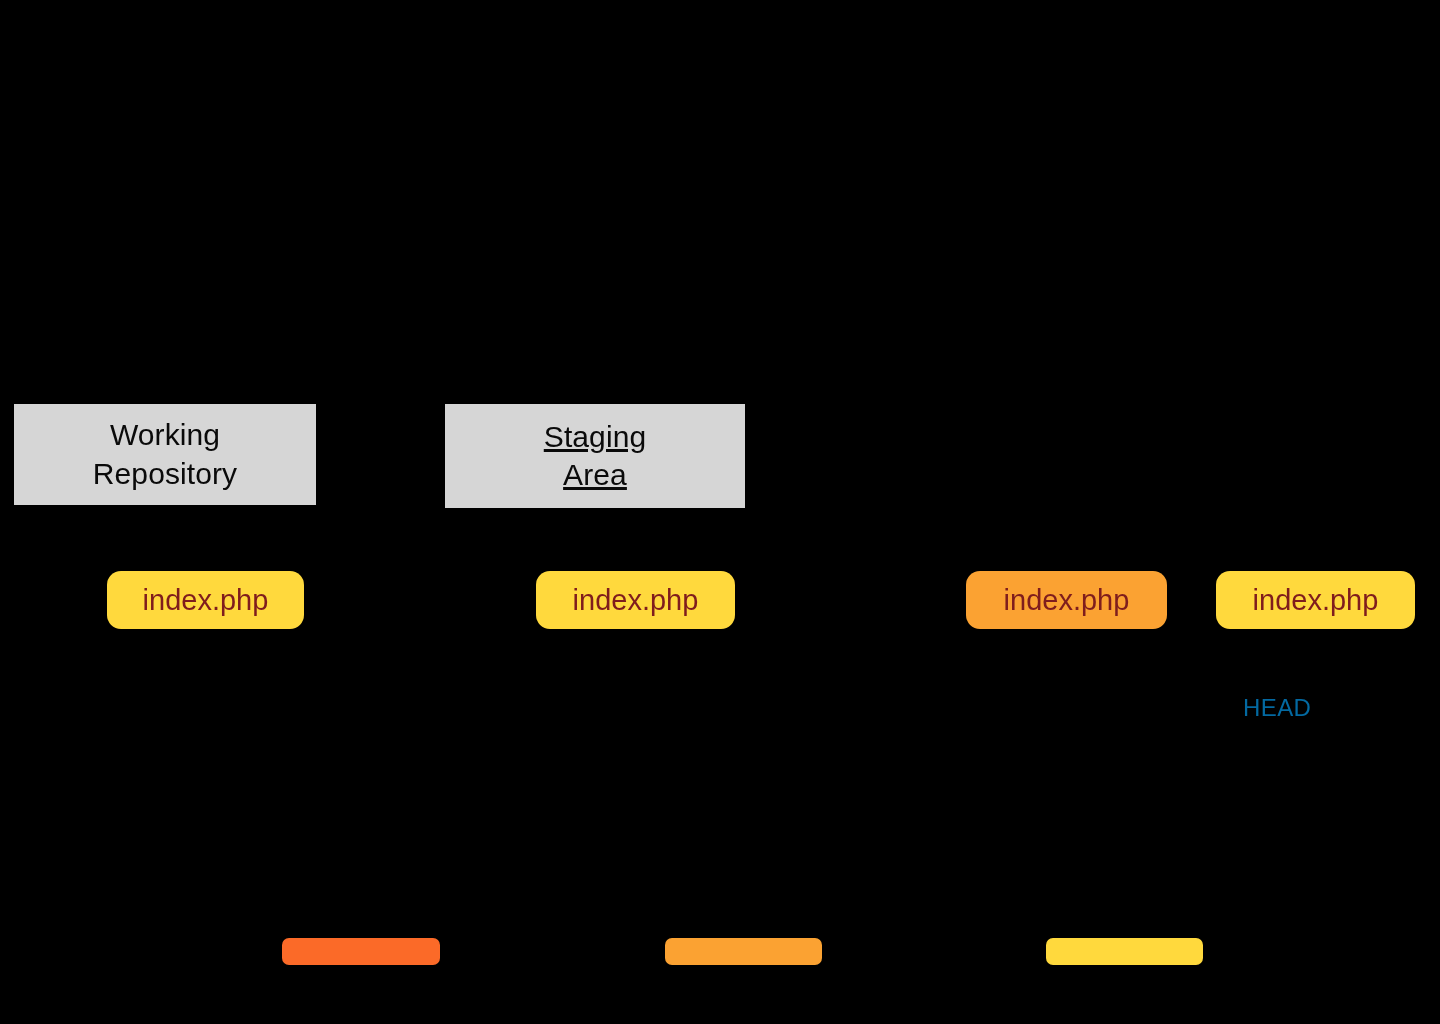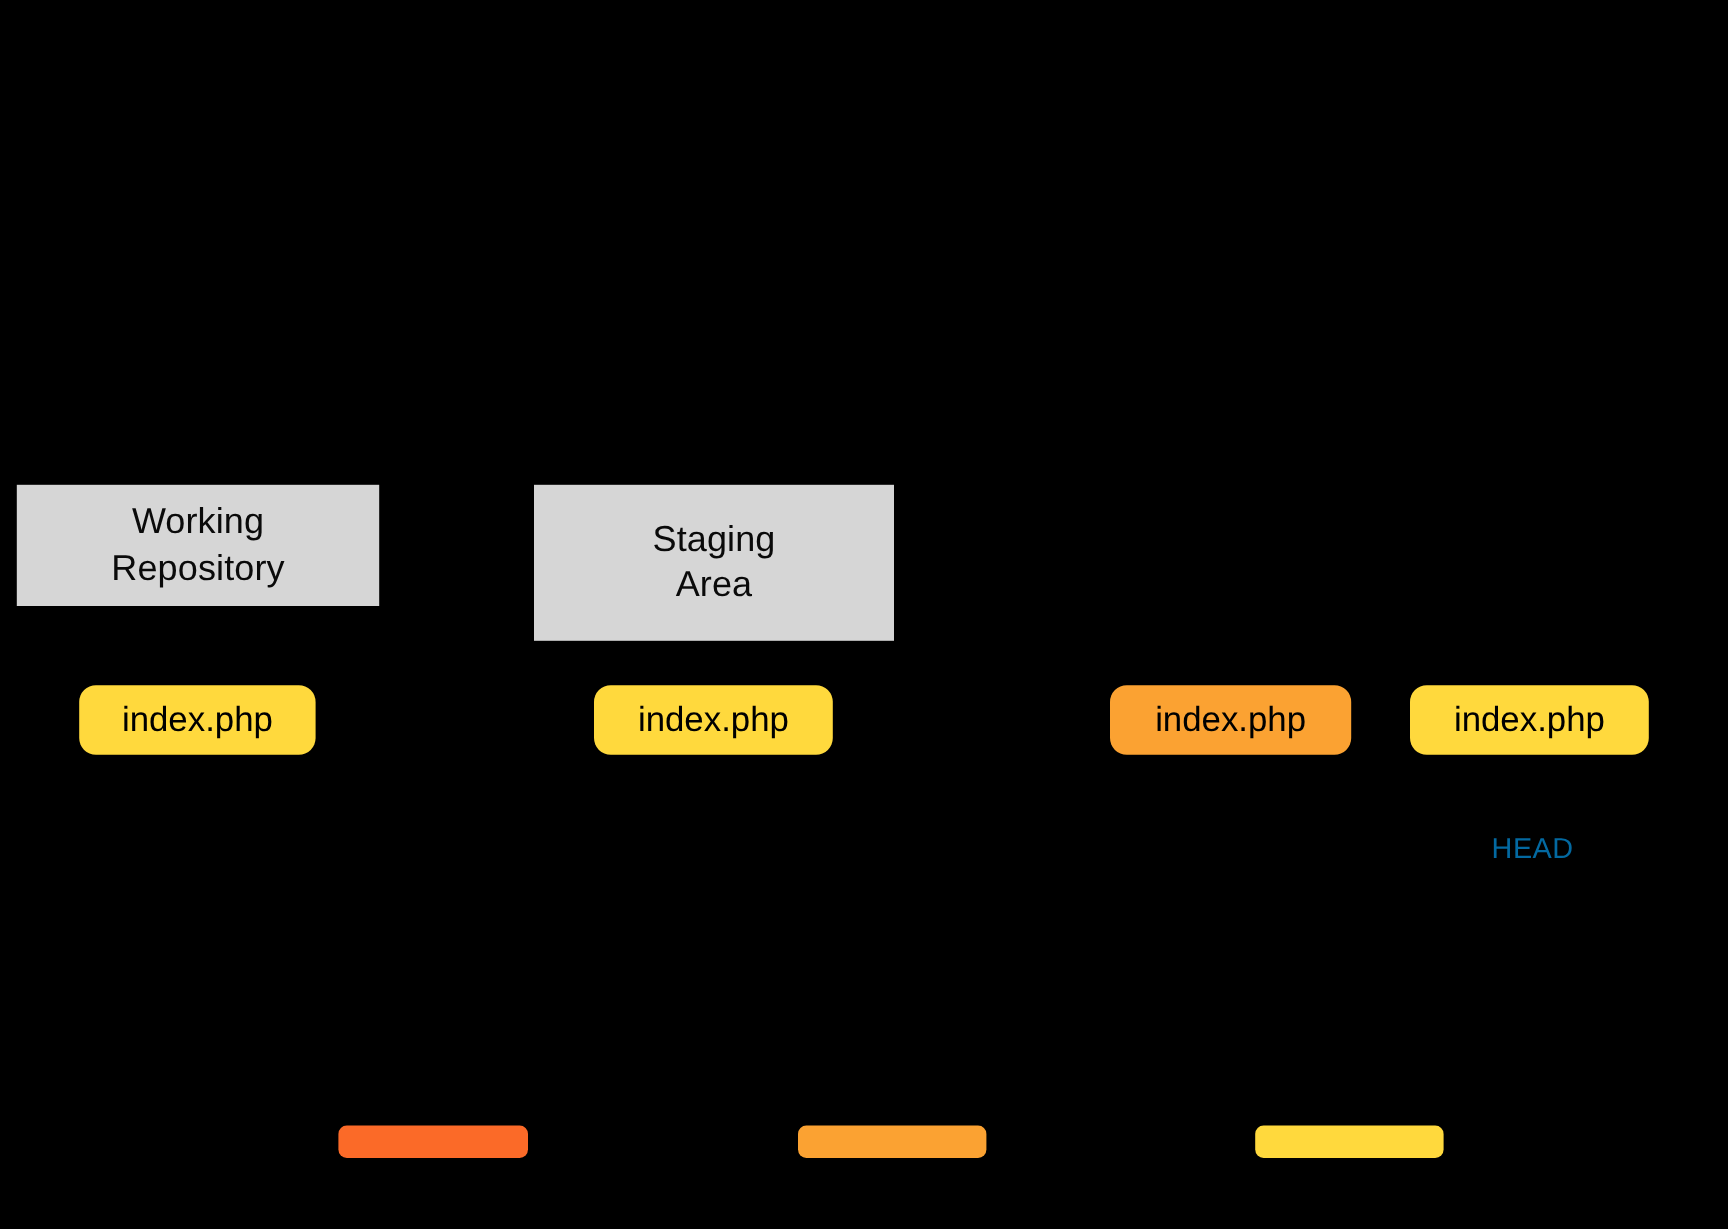--- a/index.html
+++ b/index.html
@@ -33,36 +33,37 @@
     line-height: 1.28;
     font-weight: 400;
     letter-spacing: 0.1px;
     font-family: "Liberation Sans", sans-serif;
     box-sizing: border-box;
     padding: 4px 6px;
   }
   .area-box .ln { display: block; white-space: pre; }
 
   #area-working    { left: 14px;  top: 404px; width: 302px; height: 101px; }
-  #area-staging    { left: 445px; top: 404px; width: 300px; height: 130px; }
+  #area-staging    { left: 445px; top: 404px; width: 300px; height: 104px; text-decoration: underline; }
   #area-repository { left: 874px; top: 404px; width: 552px; height: 101px; }
 
   
   .file-pill {
     position: absolute;
     display: flex;
     align-items: center;
     justify-content: center;
     border-radius: 14px;
     font-size: 29px;
     line-height: 1;
-    color: #000000;
+    color: #7f1d1d;
     font-family: "Liberation Sans", sans-serif;
     box-sizing: border-box;
     white-space: nowrap;
+    margin-left: 41px;
   }
   #pill-working    { left: 66px;  top: 571px; width: 197px; height: 58px; background: #ffd93d; }
   #pill-staging    { left: 495px; top: 571px; width: 199px; height: 58px; background: #ffd93d; }
   #pill-repo-left  { left: 925px; top: 571px; width: 201px; height: 58px; background: #fba232; }
   #pill-repo-right { left: 1175px;top: 571px; width: 199px; height: 58px; background: #ffd93d; }
 
   
   #head-label {
     position: absolute;
     left: 1243px;

